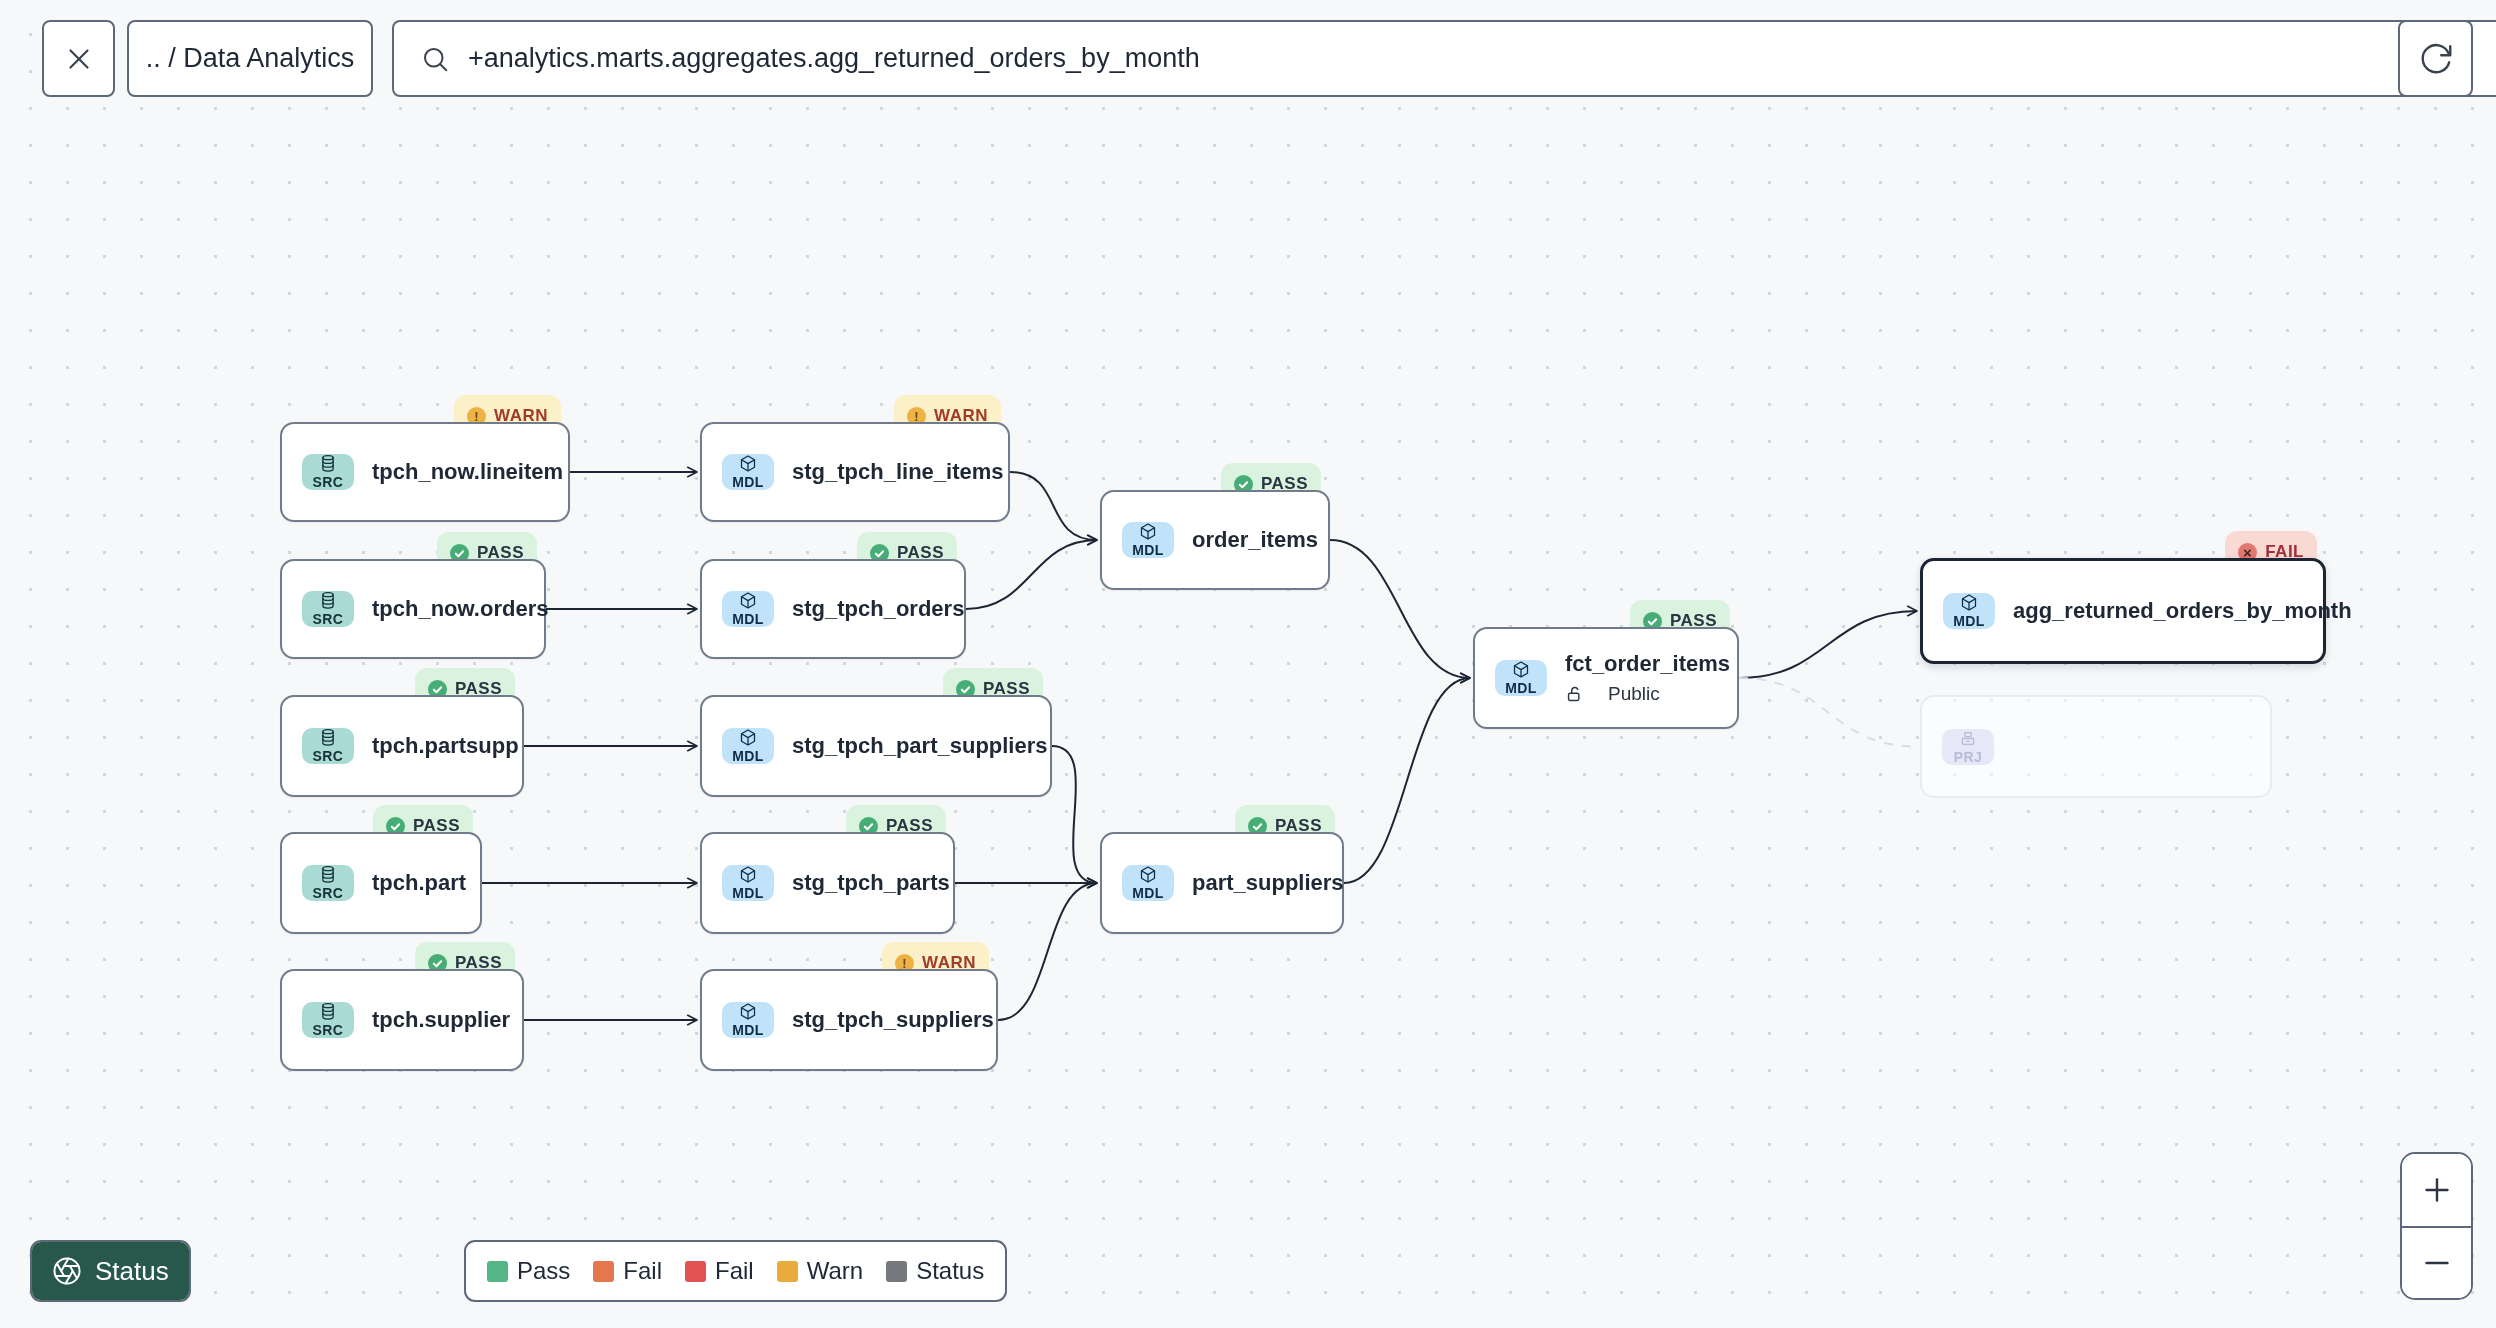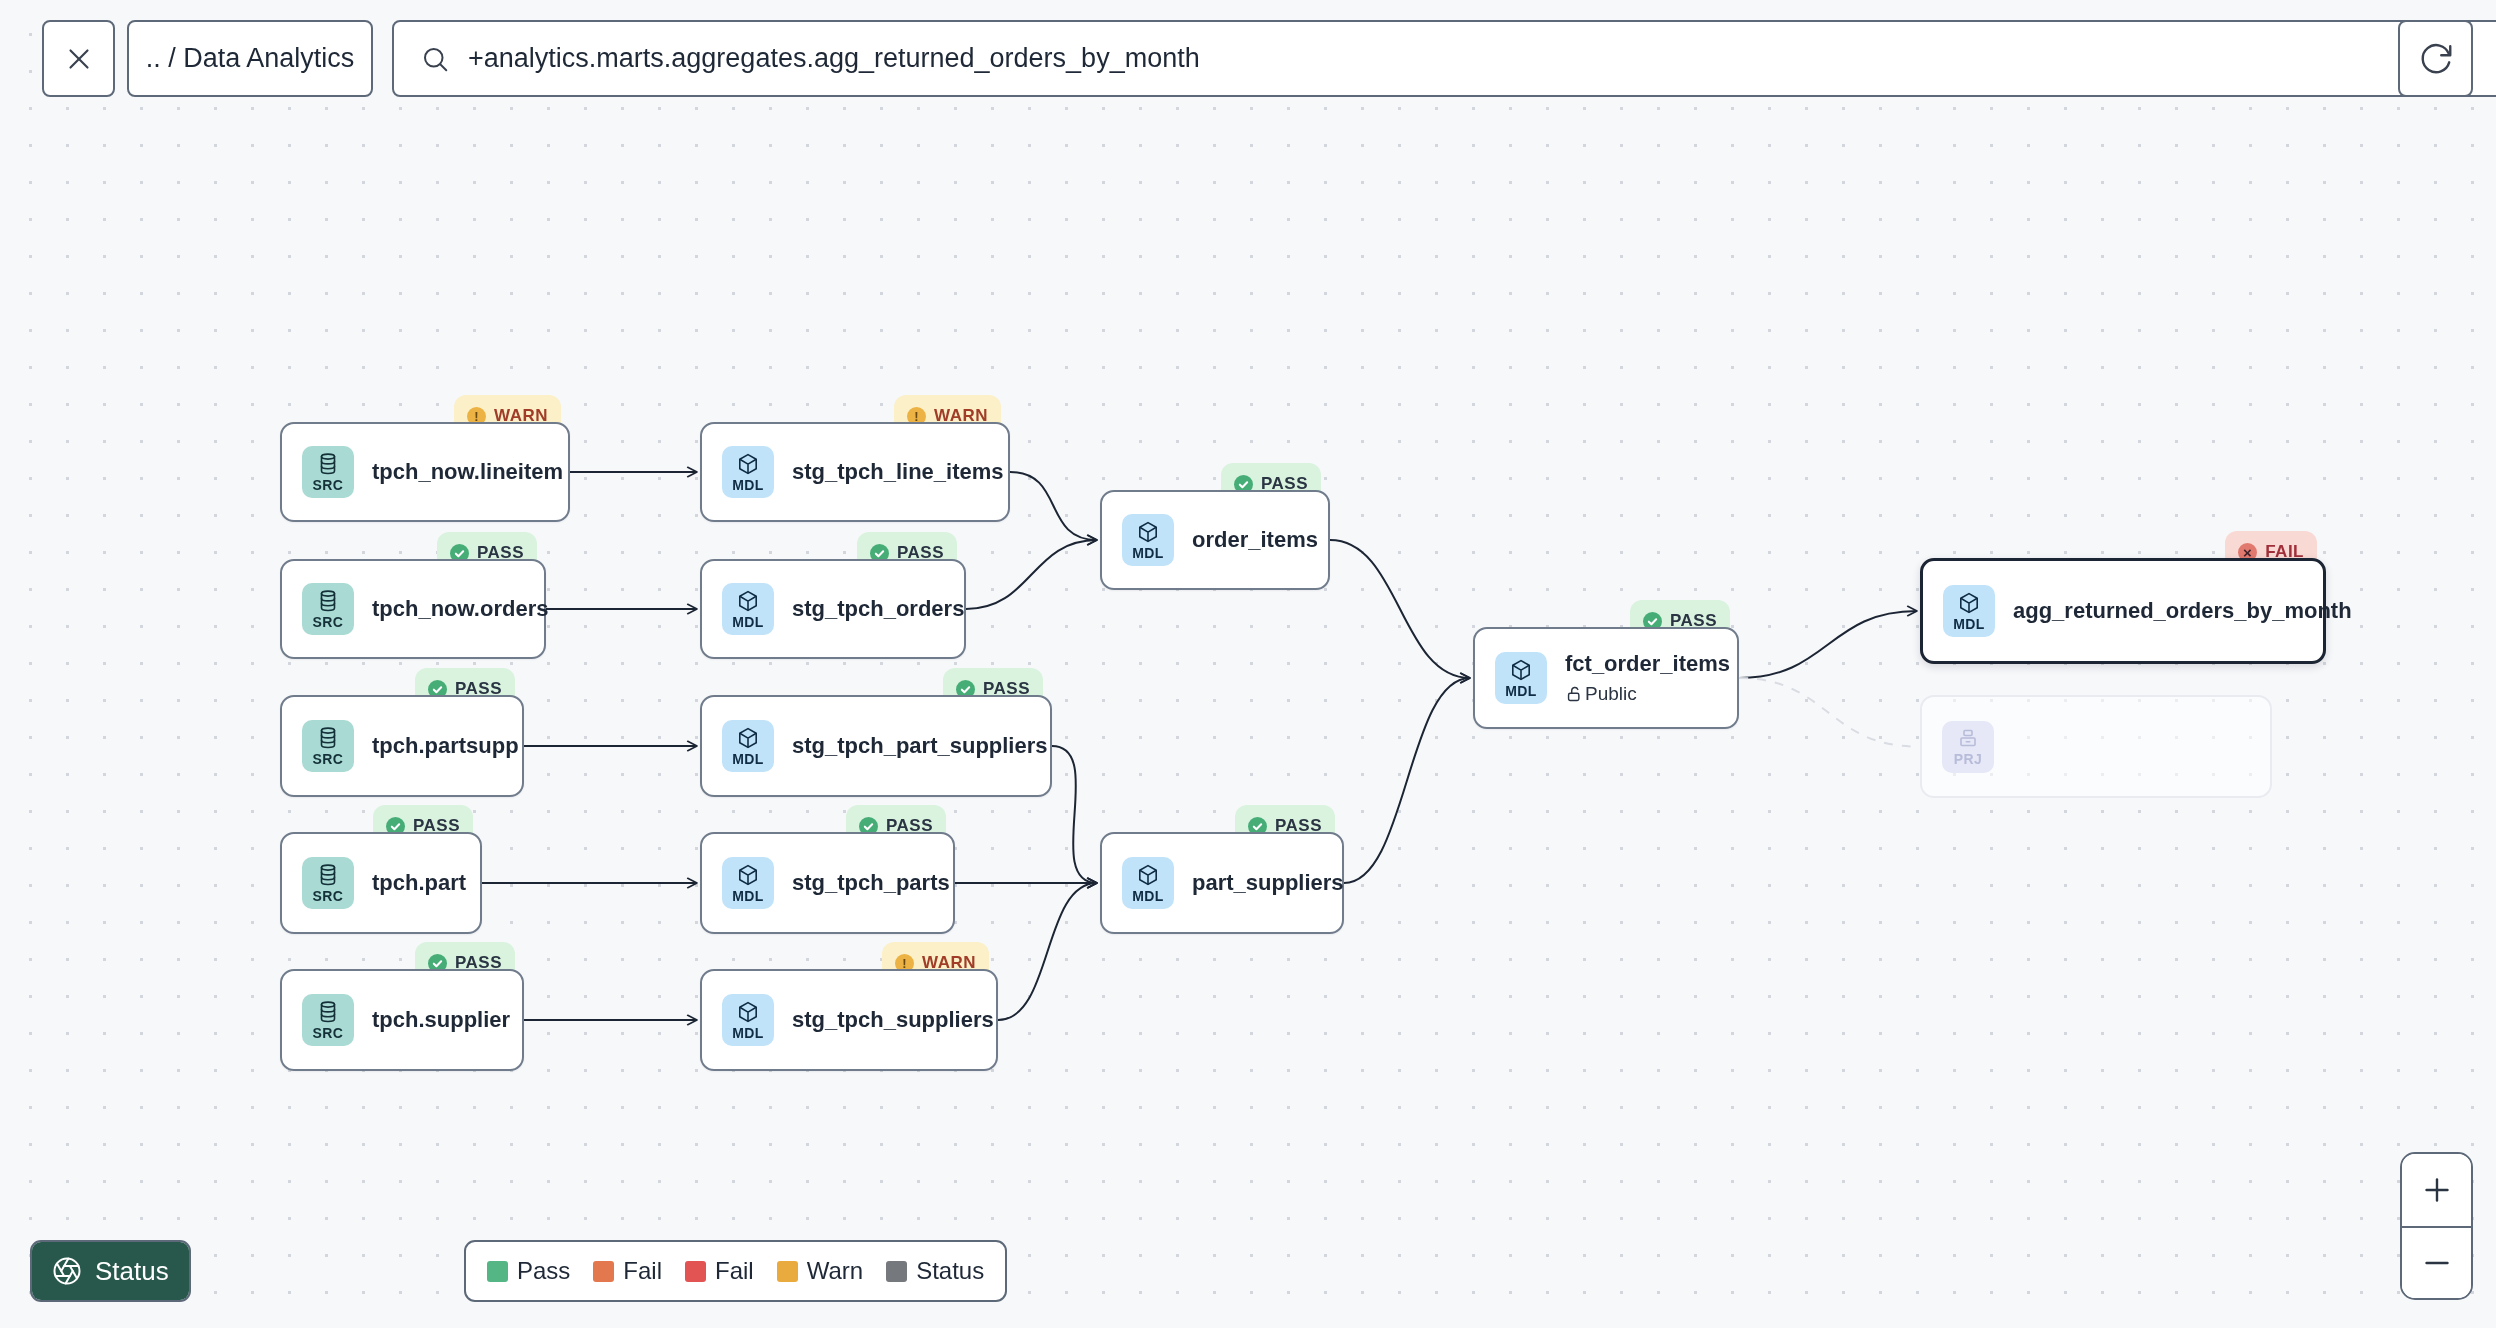--- a/index.html
+++ b/index.html
@@ -38,27 +38,27 @@
   .badge .dot{width:19px;height:19px;border-radius:50%;display:flex;align-items:center;justify-content:center;
     font-size:13px;font-weight:700;line-height:1;}
   .card{
     position:relative;z-index:1;width:100%;height:100%;background:#fff;
     border:2px solid #707c8c;border-radius:14px;display:flex;align-items:center;
     padding-left:20px;cursor:pointer;box-shadow:0 1px 2px rgba(16,24,40,.06);
   }
   .node.selected .card{border:3px solid #1c2534;box-shadow:0 3px 8px rgba(16,24,40,.14);}
   .node.ghost .card{background:rgba(255,255,255,.55);border:2px solid #e9ebf1;box-shadow:none;cursor:default;}
   .tile{
-    width:52px;height:52px;border-radius:10px;flex:0 0 auto;
+    width:52px;height:36px;border-radius:10px;flex:0 0 auto;
     display:flex;flex-direction:column;align-items:center;justify-content:center;gap:1px;
   }
   .tile .t-label{font-size:14px;font-weight:700;letter-spacing:.4px;}
   .n-body{margin-left:18px;display:flex;flex-direction:column;justify-content:center;}
   .n-title{font-size:22px;font-weight:700;color:#1e2836;white-space:nowrap;}
-  .n-access{display:flex;align-items:center;gap:1px;margin-top:6px;font-size:19px;font-weight:500;color:#2b3442;}
+  .n-access{display:flex;align-items:center;gap:24px;margin-top:6px;font-size:19px;font-weight:500;color:#2b3442;}
   .node.ghost .n-title{font-weight:400;color:#c9cdd6;font-size:22px;}
   .node.ghost .n-sub{font-size:22px;color:#c2c7d1;margin-top:4px;white-space:nowrap;}
   
   #lens-group{
     position:absolute;left:30px;bottom:26px;height:62px;display:flex;
     border:2px solid #5d6979;border-radius:11px;overflow:hidden;background:#fff;
   }
   #lenses-btn{
     display:flex;align-items:center;gap:13px;padding:0 20px;background:#27584b;color:#fff;
     font-size:26px;font-weight:500;cursor:pointer;

